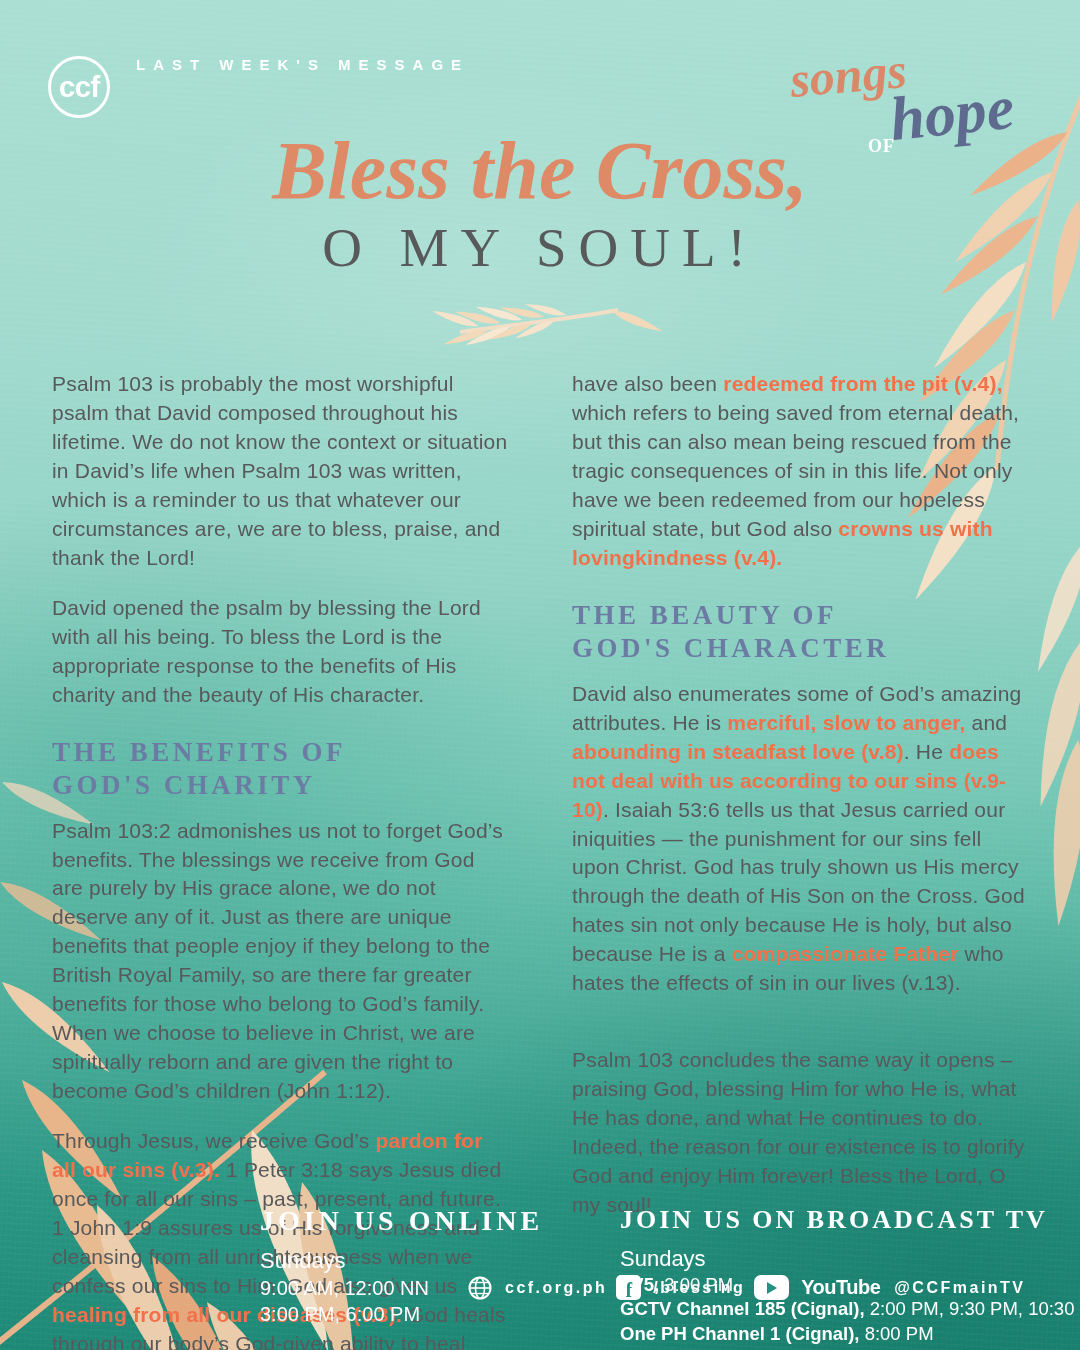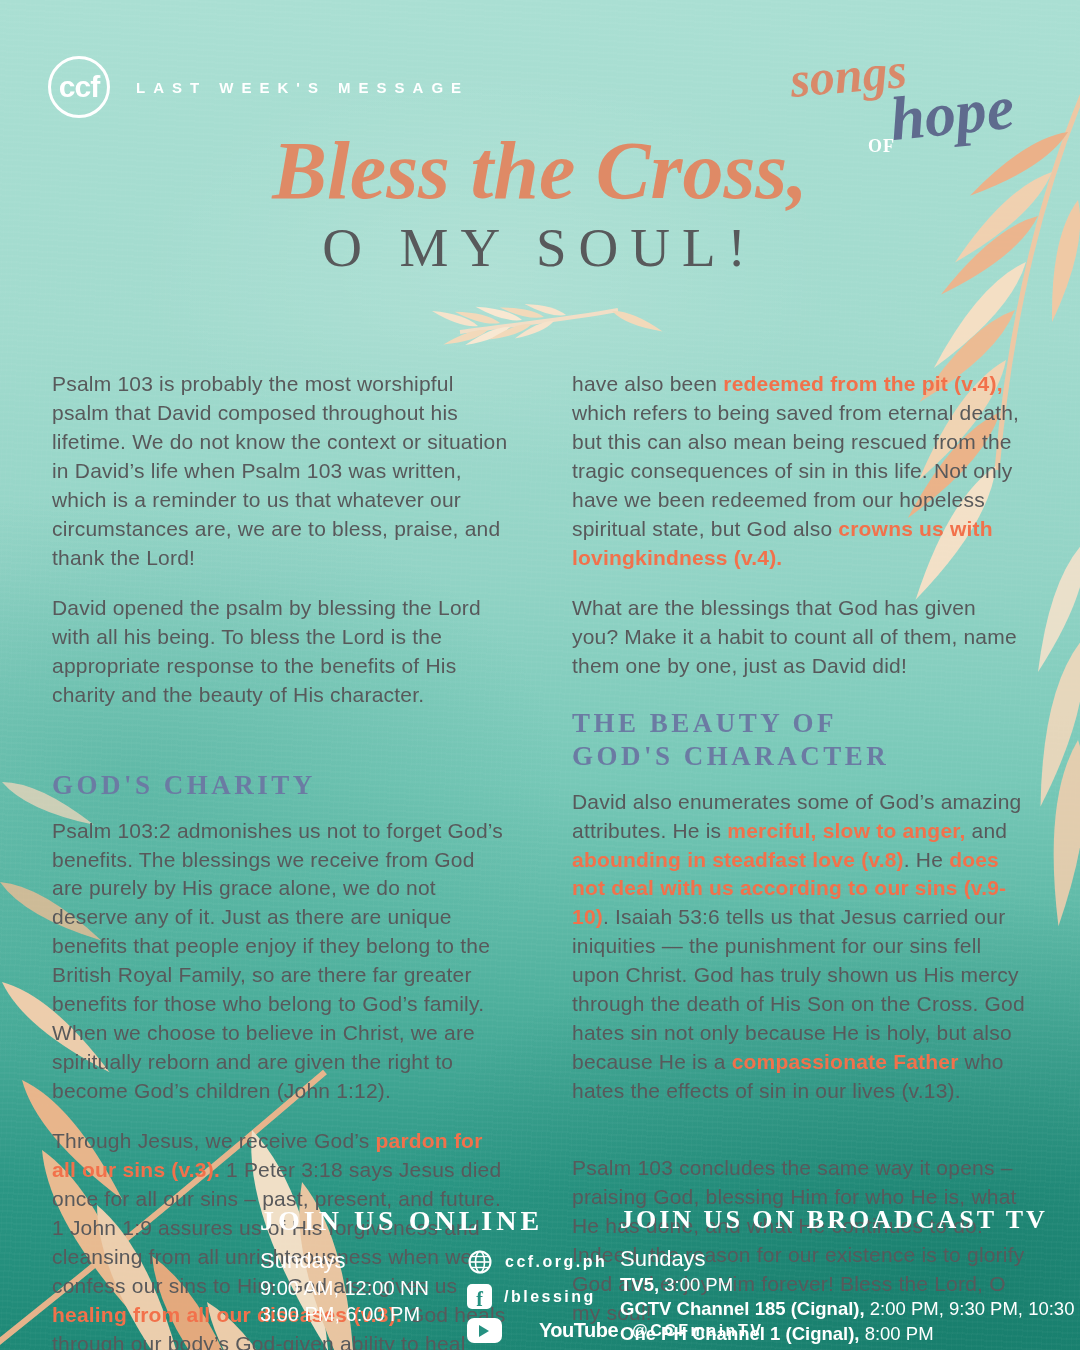--- a/index.html
+++ b/index.html
@@ -16,21 +16,21 @@
   }
   .texture {
     position:absolute; inset:0; pointer-events:none; opacity:.5;
     background-image:
       repeating-linear-gradient(3deg, rgba(255,255,255,0.05) 0 2px, transparent 2px 6px),
       repeating-linear-gradient(93deg, rgba(255,255,255,0.04) 0 1px, transparent 1px 5px);
   }
   svg.leaves { position:absolute; inset:0; }
 
   
-  .top-bar { position:absolute; top:56px; left:48px; display:flex; align-items:center; gap:26px; z-index:5; }
+  .top-bar { position:absolute; top:56px; left:48px; display:flex; align-items:flex-start; gap:26px; z-index:5; }
   .logo-circle {
     width:62px; height:62px; border:3.5px solid #fff; border-radius:50%;
     display:flex; align-items:center; justify-content:center;
   }
   .logo-circle span { color:#fff; font-weight:bold; font-size:30px; letter-spacing:-1px; }
   .top-label { color:#fff; font-weight:bold; font-size:15px; letter-spacing:8px; }
 
   
   .brand { position:absolute; top:44px; right:52px; width:260px; height:140px; z-index:5;
            font-family:"Liberation Serif", serif; font-style:italic; }
@@ -69,24 +69,24 @@
   .footer h3 {
     font-family:"Liberation Serif", serif; font-weight:bold;
     font-size:28px; letter-spacing:4px; margin-bottom:10px; white-space:nowrap;
   }
   .online { position:absolute; left:260px; top:0; }
   .broadcast { position:absolute; left:620px; top:0; }
   .broadcast h3 { font-size:26px; letter-spacing:3px; }
   .online-body { display:flex; gap:38px; }
   .day { font-size:22px; font-weight:normal; line-height:1.25; }
   .times { font-size:20px; line-height:1.3; }
-  .social { display:flex; flex-direction:column; gap:9px; padding-top:2px;text-align:right; }
+  .social { display:flex; flex-direction:row; gap:9px; padding-top:2px;text-align:right; }
   .social-row { display:flex; align-items:center; gap:12px; }
   .social-label { font-size:16px; font-weight:bold; letter-spacing:2.5px; }
-  .yt-word { font-size:20px; font-weight:bold; letter-spacing:-0.5px; margin-right:2px;margin-left:25px; }
+  .yt-word { font-size:20px; font-weight:bold; letter-spacing:-0.5px; margin-right:2px; }
   .icon-fb {
     width:25px; height:25px; background:#fff; border-radius:5px;
     display:flex; align-items:flex-end; justify-content:center;
     color:#259181; font-weight:bold; font-size:20px; line-height:1; font-family:"Liberation Serif", serif;
   }
   .icon-yt {
     width:35px; height:25px; background:#fff; border-radius:7px;
     display:flex; align-items:center; justify-content:center;
   }
   .icon-yt i { display:block; width:0; height:0; border-left:10px solid #259181; border-top:6px solid transparent; border-bottom:6px solid transparent; }
@@ -167,27 +167,26 @@
 
   <div class="title">
     <div class="title-script">Bless the Cross,</div>
     <div class="title-main">O MY SOUL!</div>
   </div>
 
   <div class="content">
     <div class="col">
       <p><span>Psalm 103 is probably the most worshipful psalm that David composed throughout his lifetime. We do not know the context or situation in David’s life when Psalm 103 was written, which is a reminder to us that whatever our circumstances are, we are to bless, praise, and thank the Lord!</span></p>
       <p><span>David opened the psalm by blessing the Lord with all his being. To bless the Lord is the appropriate response to the benefits of His charity and the beauty of His character.</span></p>
-      <h2><br><span>GOD'S CHARITY</span></h2>
+      <h2><span>THE BENEFITS OF</span><br><span>GOD'S CHARITY</span></h2>
       <p><span>Psalm 103:2 admonishes us not to forget God’s benefits. The blessings we receive from God are purely by His grace alone, we do not deserve any of it. Just as there are unique benefits that people enjoy if they belong to the British Royal Family, so are there far greater benefits for those who belong to God’s family. When we choose to believe in Christ, we are spiritually reborn and are given the right to become God’s children (John 1:12).</span></p>
       <p><span>Through Jesus, we receive God’s </span><span class="hl">pardon for all our sins (v.3).</span><span> 1 Peter 3:18 says Jesus died once for all our sins – past, present, and future. 1 John 1:9 assures us of His forgiveness and cleansing from all unrighteousness when we confess our sins to Him. God also gives us </span><span class="hl">healing from all our diseases (v.3).</span><span> God heals through our body’s God-given ability to heal itself, medicines, God’s miraculous healing, and finally, the total and ultimate healing of followers of Jesus when they enter heaven where there will be no more death, tears, mourning, crying, or pain. We</span></p>
     </div>
     <div class="col">
       <p><span>have also been </span><span class="hl">redeemed from the pit (v.4),</span><span> which refers to being saved from eternal death, but this can also mean being rescued from the tragic consequences of sin in this life. Not only have we been redeemed from our hopeless spiritual state, but God also </span><span class="hl">crowns us with lovingkindness (v.4).</span></p>
-      <p><span>What are the blessings that God has given you? Make it a habit to count all of them, name them one by one, just as David did!</span></p>
       <h2><span>THE BEAUTY OF</span><br><span>GOD'S CHARACTER</span></h2>
       <p><span>David also enumerates some of God’s amazing attributes. He is </span><span class="hl">merciful, slow to anger,</span><span> and </span><span class="hl">abounding in steadfast love (v.8)</span><span>. He </span><span class="hl">does not deal with us according to our sins (v.9-10)</span><span>. Isaiah 53:6 tells us that Jesus carried our iniquities — the punishment for our sins fell upon Christ. God has truly shown us His mercy through the death of His Son on the Cross. God hates sin not only because He is holy, but also because He is a </span><span class="hl">compassionate Father</span><span> who hates the effects of sin in our lives (v.13).</span></p>
       <p class="gap-top"><span>Psalm 103 concludes the same way it opens – praising God, blessing Him for who He is, what He has done, and what He continues to do. Indeed, the reason for our existence is to glorify God and enjoy Him forever! Bless the Lord, O my soul!</span></p>
     </div>
   </div>
 
   <div class="footer">
     <div class="online">
       <h3>JOIN US ONLINE</h3>
       <div class="online-body">

